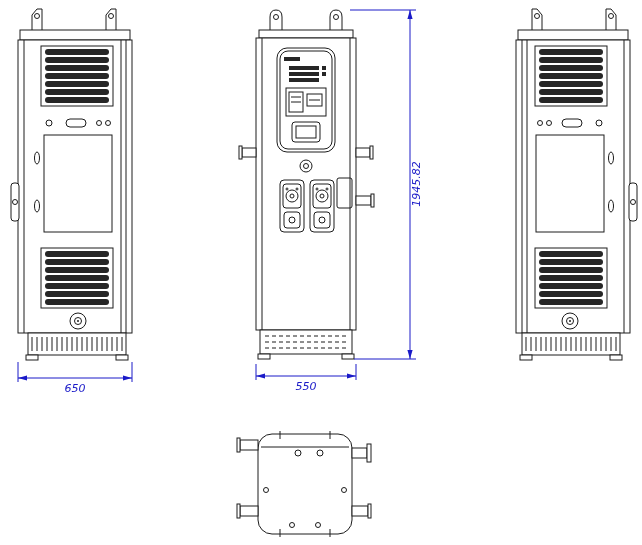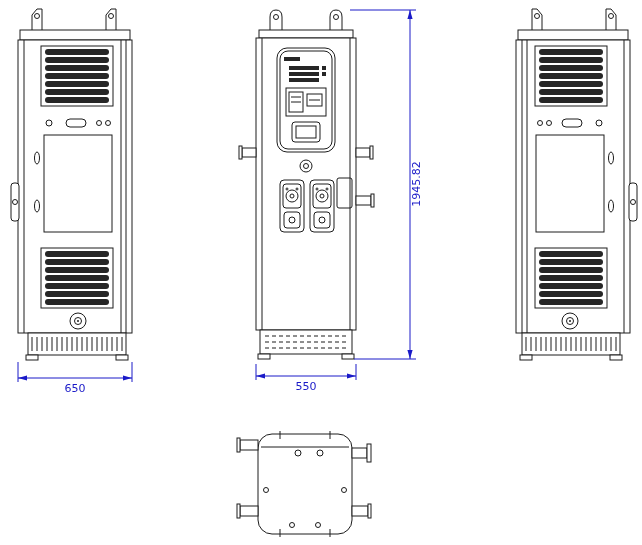--- a/index.html
+++ b/index.html
@@ -9,20 +9,21 @@
     width: 642px;
     height: 545px;
     overflow: hidden;
     font-family: "DejaVu Sans", sans-serif;
   }
   #canvas {
     position: relative;
     width: 642px;
     height: 478px;
     background: var(--color-background, #ffffff);
+    font-style: italic;
   }
   svg { display: block; }
   .dim-line { stroke: var(--color-dimension, #1a1ac8); stroke-width: 1; fill: none; }
   .dim-fill { fill: var(--color-dimension, #1a1ac8); stroke: none; }
   .dim-text {
     fill: var(--color-dimension, #1a1ac8);
     font-family: "DejaVu Sans", sans-serif;
     font-size: 11px;
   }
 </style>

